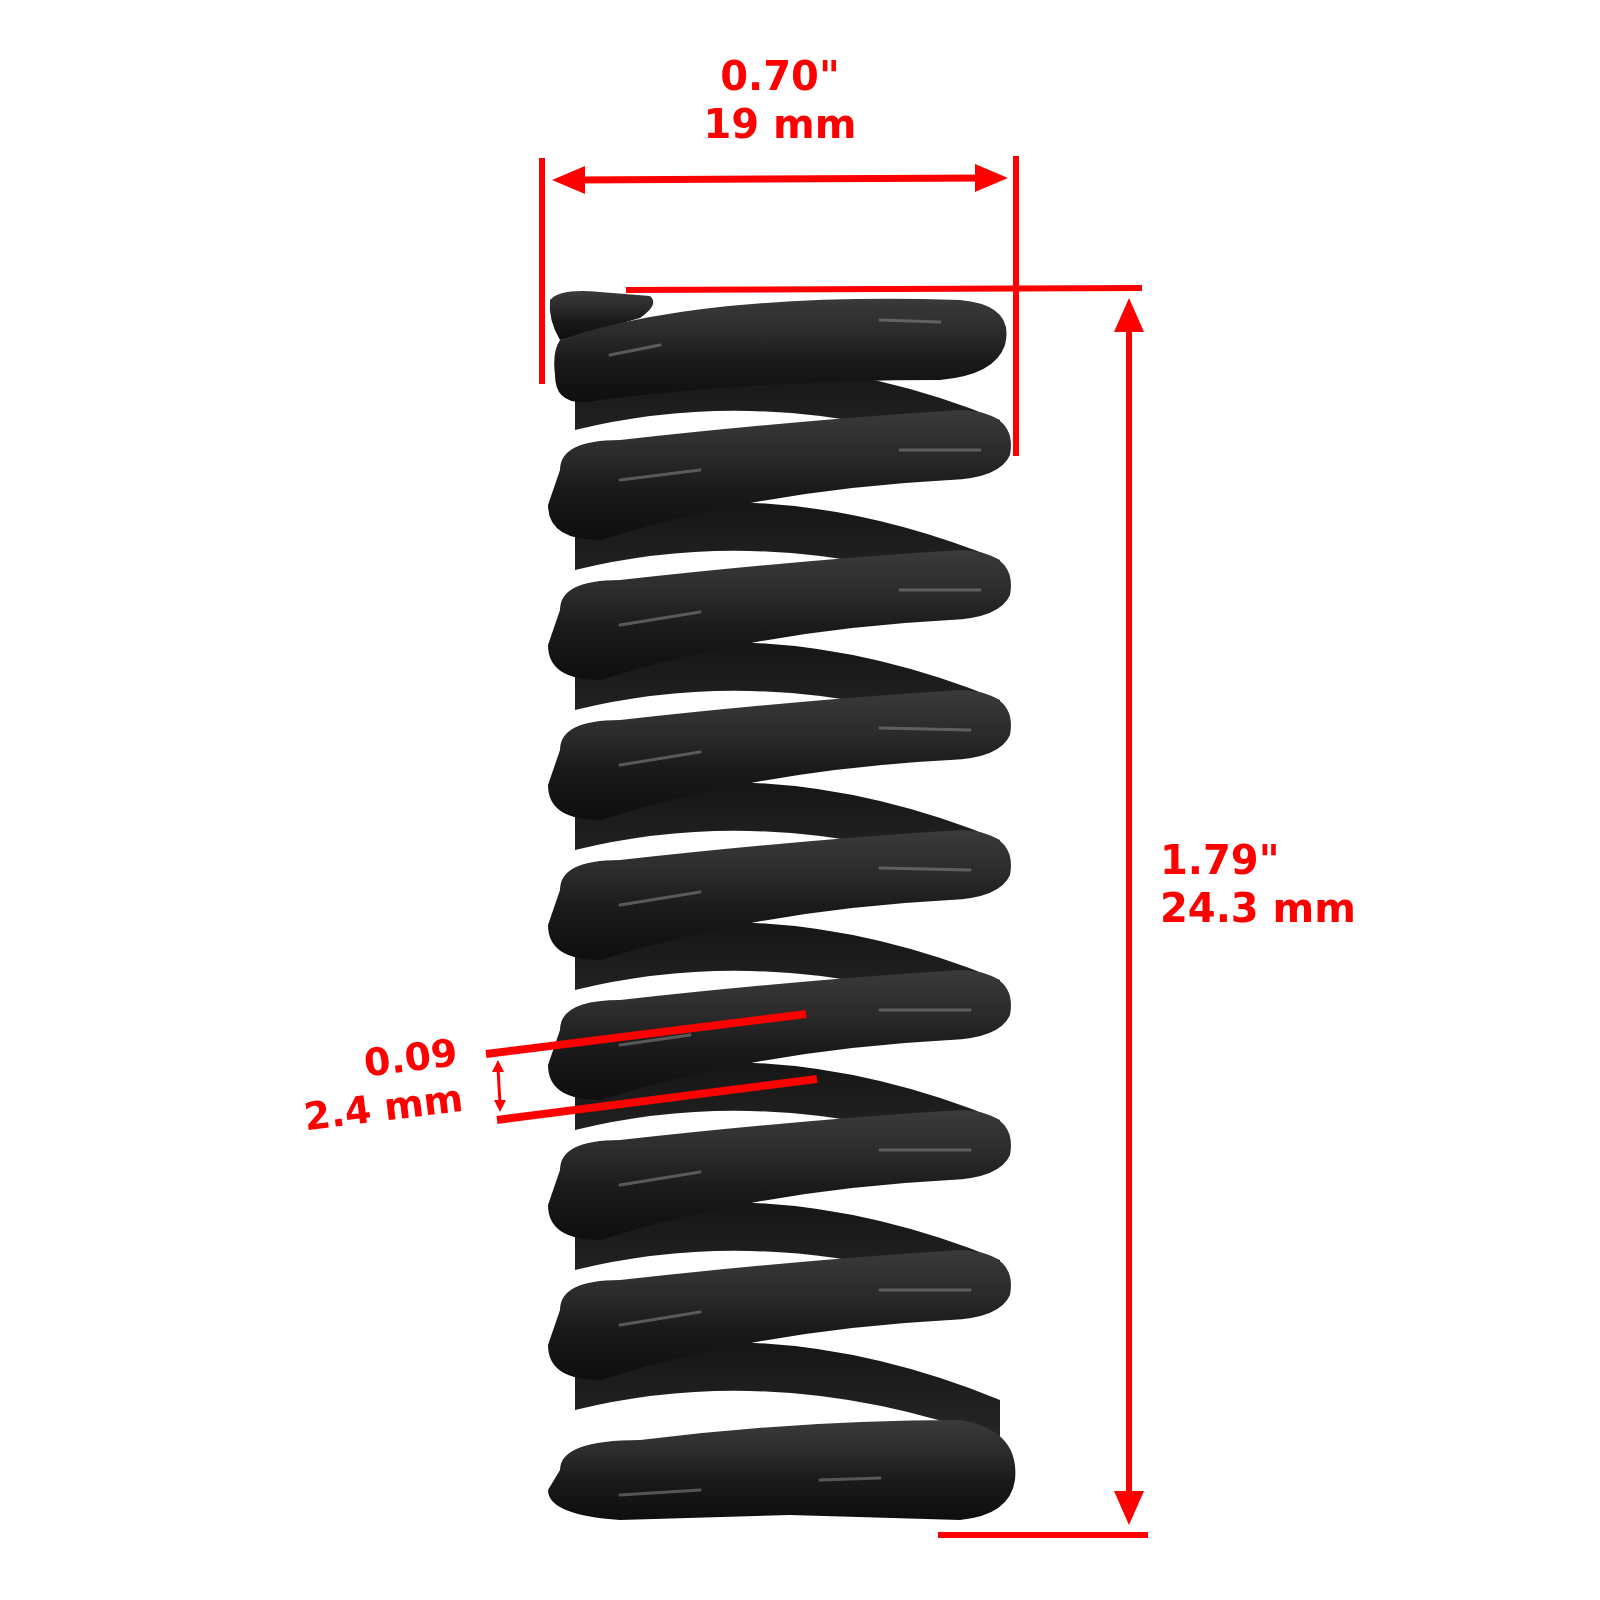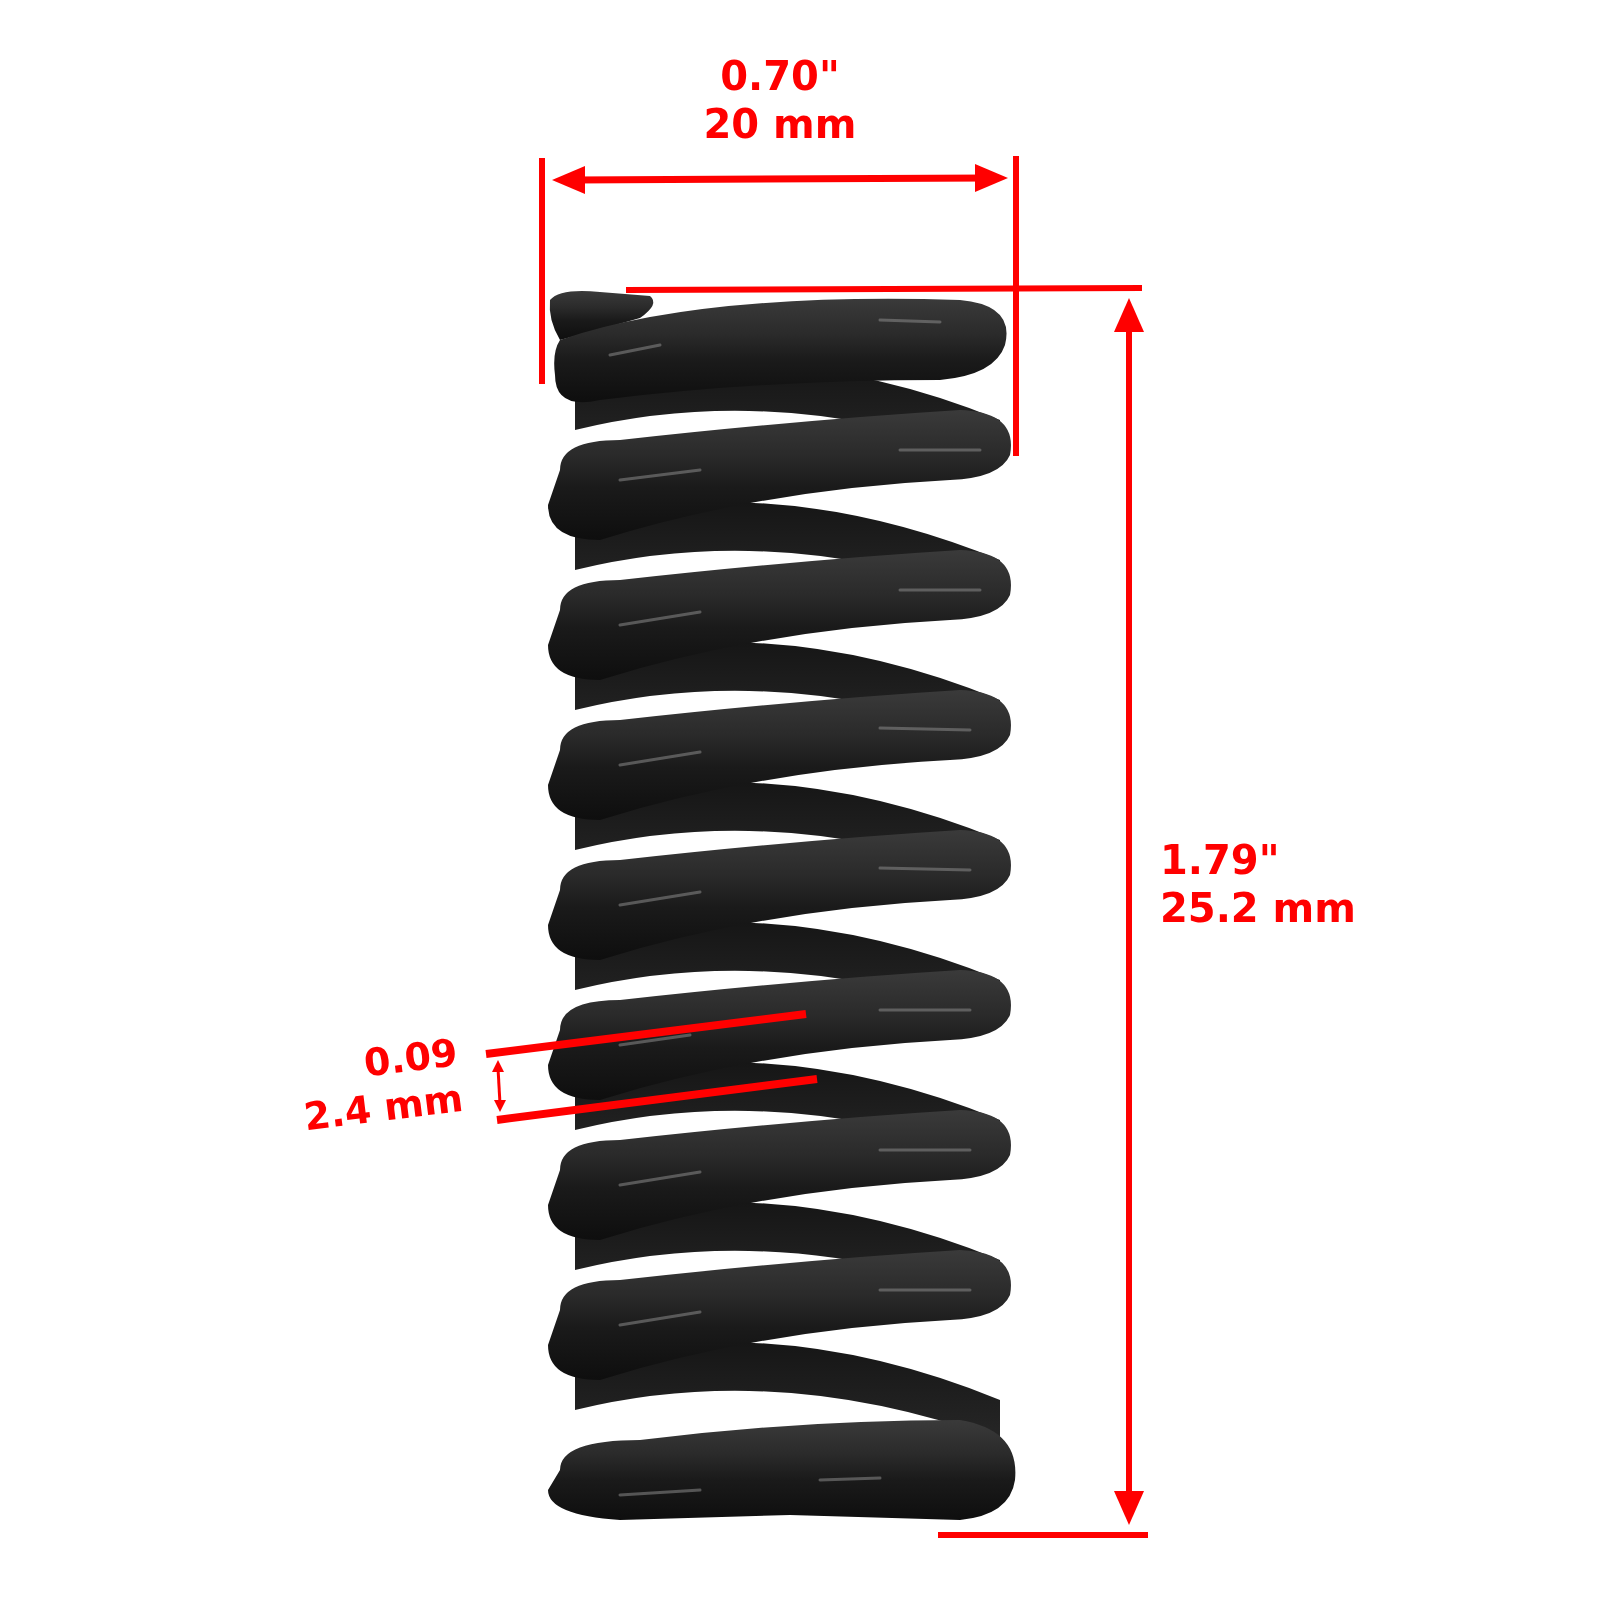--- a/index.html
+++ b/index.html
@@ -148,26 +148,26 @@
       <line x1="486" y1="1054" x2="806" y2="1014" stroke-width="8"></line>
       <line x1="497" y1="1120" x2="817" y2="1079" stroke-width="8"></line>
       <line x1="498" y1="1068" x2="500" y2="1104" stroke-width="3"></line>
       <polygon points="498,1060 492,1072 504,1072" stroke="none"></polygon>
       <polygon points="500,1112 494,1100 506,1100" stroke="none"></polygon>
     </g>
   </svg>
 
   <div id="width-label" class="label">
     <span class="line">0.70"</span>
-    <span class="line">20 mm</span>
+    <span class="line">19 mm</span>
   </div>
 
   <div id="length-label" class="label">
     <span class="line">1.79"</span>
-    <span class="line">25.2 mm</span>
+    <span class="line">24.3 mm</span>
   </div>
 
   <div id="wire-label" class="label">
     <span class="line">0.09</span>
     <span class="line">2.4 mm</span>
   </div>
 
 </div>
 
 </body></html>

